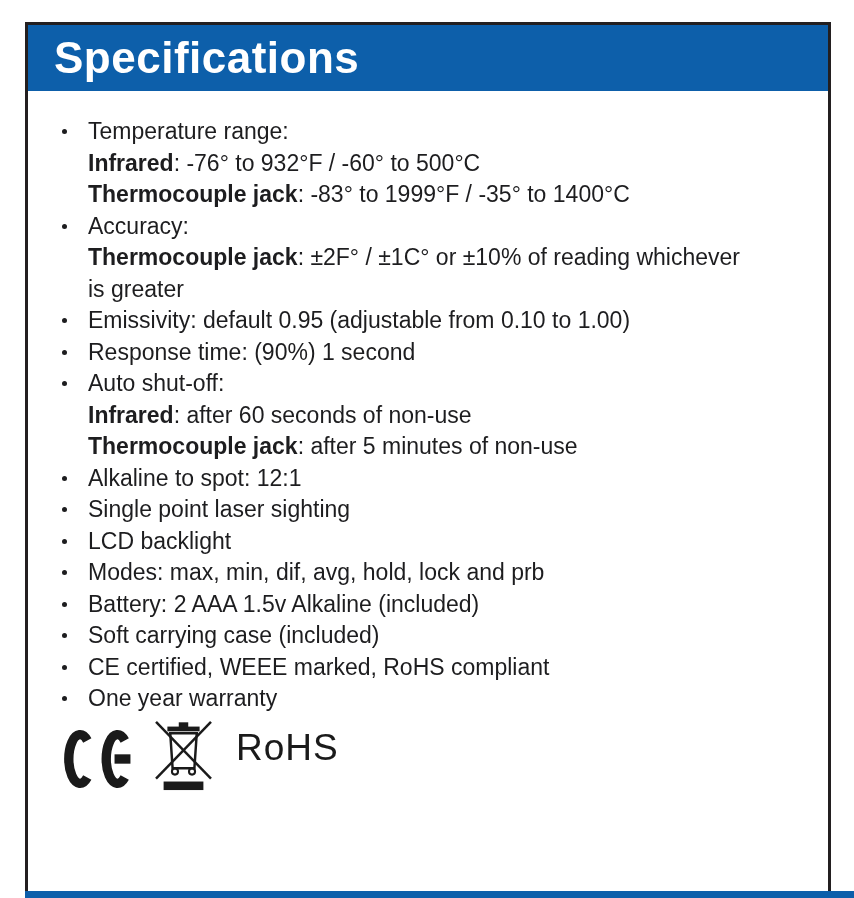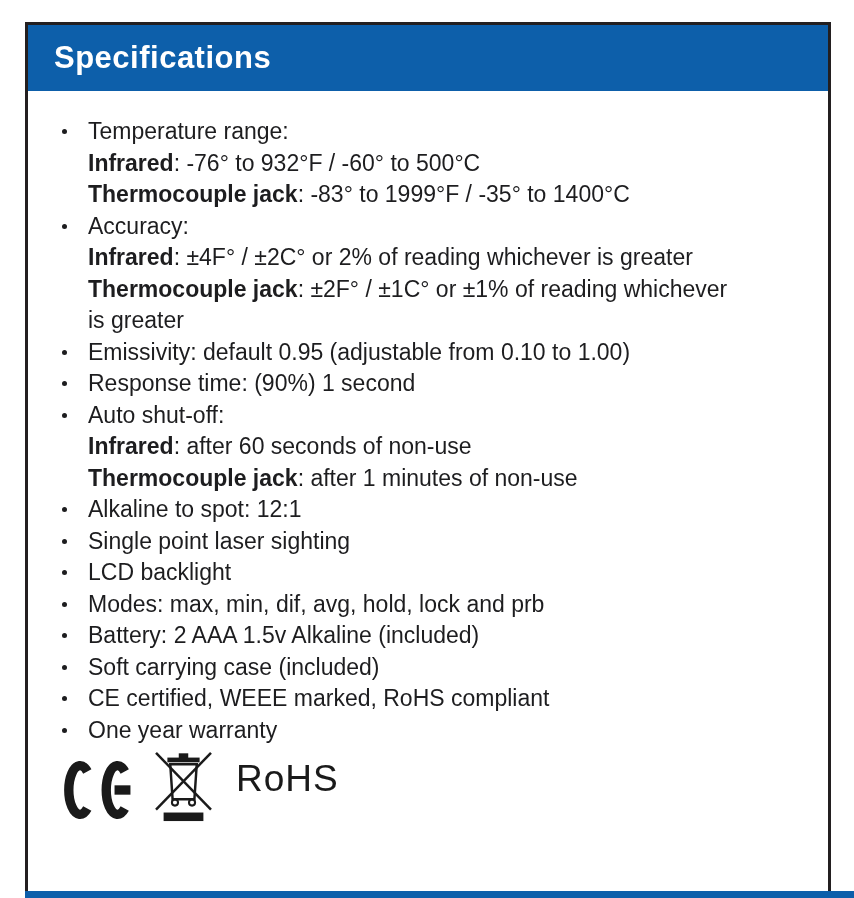--- a/index.html
+++ b/index.html
@@ -20,21 +20,21 @@
     background: #ffffff;
   }
   .banner {
     width: 100%; height: 66px;
     background: #0d5faa;
     display: flex; align-items: center;
     padding-left: 26px;
   }
   .banner .title {
     color: #ffffff;
-    font-size: 31px;
+    font-size: 44px;
     font-weight: bold;
     letter-spacing: 0.5px;
   }
   .spec-list {
     list-style: none;
     margin: 25px 36px 0 32px;
     font-size: 23px;
   }
   .spec-item {
     position: relative;
@@ -82,34 +82,33 @@
     </div>
 
     <ul class="spec-list" id="spec-list">
         <li class="spec-item">
           <div class="spec-line"><span>Temperature range:</span></div>
           <div class="spec-line"><b>Infrared</b><span>: -76° to 932°F / -60° to 500°C</span></div>
           <div class="spec-line"><b>Thermocouple jack</b><span>: -83° to 1999°F / -35° to 1400°C</span></div>
         </li>
         <li class="spec-item">
           <div class="spec-line"><span>Accuracy:</span></div>
-          <div class="spec-line"><b>Infrared</b><span>: ±4F° / ±2C° or 2% of reading whichever is greater</span></div>
-          <div class="spec-line"><b>Thermocouple jack</b><span>: ±2F° / ±1C° or ±1% of reading whichever</span></div>
+          <div class="spec-line"><b>Thermocouple jack</b><span>: ±2F° / ±1C° or ±10% of reading whichever</span></div>
           <div class="spec-line"><span>is greater</span></div>
         </li>
         <li class="spec-item">
           <div class="spec-line"><span>Emissivity: default 0.95 (adjustable from 0.10 to 1.00)</span></div>
         </li>
         <li class="spec-item">
           <div class="spec-line"><span>Response time: (90%) 1 second</span></div>
         </li>
         <li class="spec-item">
           <div class="spec-line"><span>Auto shut-off:</span></div>
           <div class="spec-line"><b>Infrared</b><span>: after 60 seconds of non-use</span></div>
-          <div class="spec-line"><b>Thermocouple jack</b><span>: after 1 minutes of non-use</span></div>
+          <div class="spec-line"><b>Thermocouple jack</b><span>: after 5 minutes of non-use</span></div>
         </li>
         <li class="spec-item">
           <div class="spec-line"><span>Alkaline to spot: 12:1</span></div>
         </li>
         <li class="spec-item">
           <div class="spec-line"><span>Single point laser sighting</span></div>
         </li>
         <li class="spec-item">
           <div class="spec-line"><span>LCD backlight</span></div>
         </li>

